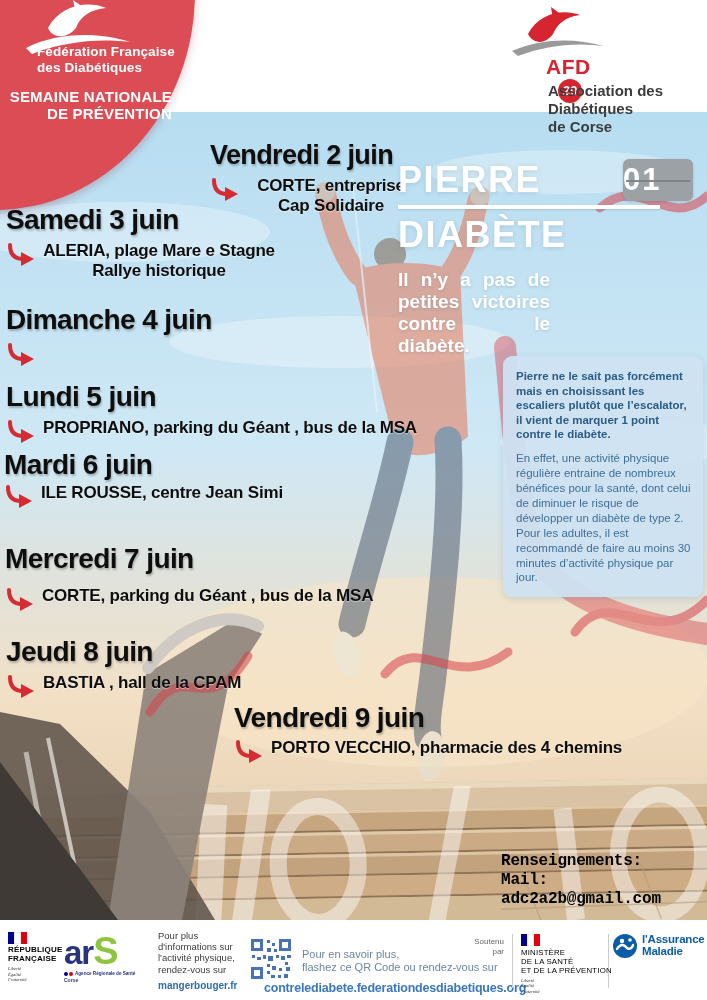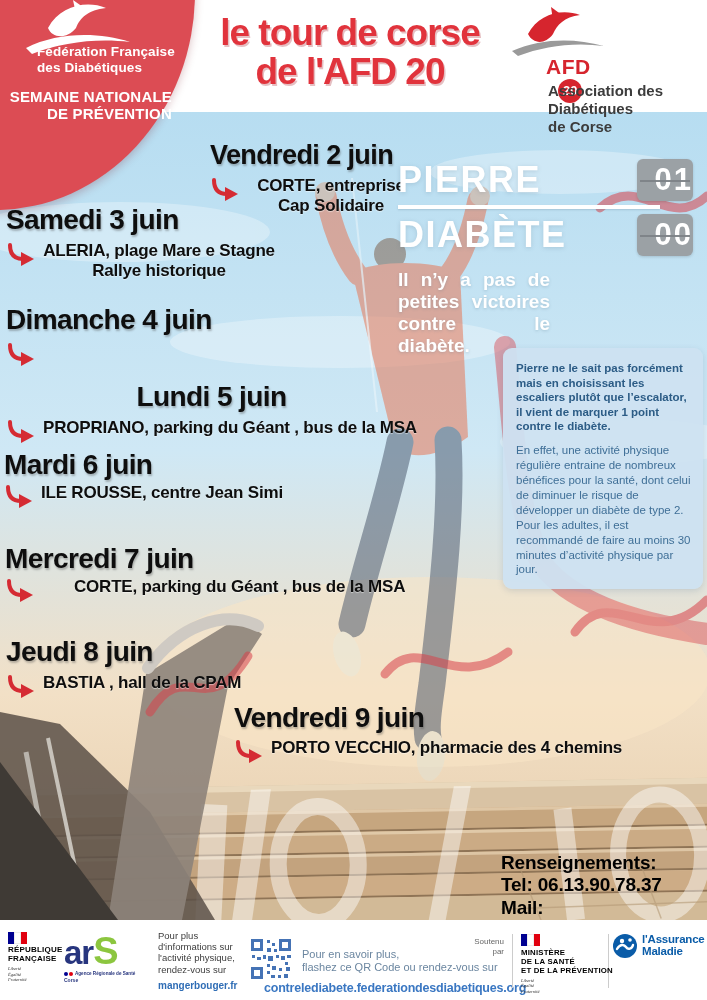--- a/index.html
+++ b/index.html
@@ -41,51 +41,51 @@
   .day{color:#0e0e0e;font-weight:bold;font-size:28px;letter-spacing:-.6px;
        text-shadow:1px 2px 2px rgba(70,70,70,.35);}
   .locrow{display:flex;align-items:flex-start;margin-top:5px;}
   .arrow{flex:0 0 auto;margin-right:7px;margin-top:1px;}
   .loc{color:#0e0e0e;font-weight:bold;font-size:17px;line-height:1.18;
        letter-spacing:-.2px;text-shadow:0 1px 1px rgba(255,255,255,.5);}
   .loc.center{text-align:center;}
   .e0{left:210px;top:140px;} .e0 .day{font-size:27px;}
   .e1{left:6px;top:204px;}
   .e2{left:6px;top:304px;}
-  .e3{left:6px;top:381px;text-align:center;}
+  .e3{left:6px;top:381px;}
   .e4{left:4px;top:449px;} .e4 .locrow{margin-top:2px;}
-  .e5{left:5px;top:543px;} .e5 .locrow{margin-top:2px;gap:32px;}
+  .e5{left:5px;top:543px;} .e5 .locrow{margin-top:11px;}
   .e6{left:6px;top:636px;}
   .e7{left:234px;top:702px;} .e7 .locrow{margin-top:4px;}
 
   
   .scoreboard{position:absolute;left:398px;top:158px;width:295px;color:#fff;}
   .score-row{display:flex;justify-content:space-between;align-items:center;height:44px;}
   .team{font-weight:bold;font-size:36px;letter-spacing:1.5px;
         text-shadow:0 1px 4px rgba(90,120,140,.25);}
-  .score-box{position:relative;width:56px;height:42px;border-radius:6px;background:#9ba1a5;
-        color:#fff;font-weight:bold;font-size:31px;text-align:right;line-height:42px;
+  .score-box{position:relative;width:70px;height:42px;border-radius:6px;background:#9ba1a5;
+        color:#fff;font-weight:bold;font-size:31px;text-align:left;line-height:42px;
         letter-spacing:2px;box-shadow:0 1px 3px rgba(0,0,0,.15);}
   .score-box::after{content:"";position:absolute;left:3px;right:3px;top:50%;height:2px;
         background:rgba(125,131,135,.95);}
   .score-divider{height:4px;background:#fff;margin:3px 0 4px 0;width:262px;
         box-shadow:0 1px 2px rgba(100,130,150,.3);}
   .tagline{margin-top:12px;width:152px;font-weight:bold;font-size:19px;line-height:1.16;
         text-align:justify;text-shadow:0 1px 3px rgba(90,120,140,.3);}
 
   
-  .infobox{position:absolute;left:503px;top:348px;width:176px;
+  .infobox{position:absolute;left:503px;top:356px;width:176px;
         background:rgba(205,225,241,.95);border-radius:9px;padding:13px 11px 12px 13px;
         box-shadow:0 2px 6px rgba(80,110,140,.2);}
   .info-lead{color:#2c5c86;font-weight:bold;font-size:11.5px;line-height:1.27;margin:0 0 9px 0;}
   .info-body{color:#3f6f97;font-size:11.5px;line-height:1.3;margin:0;}
 
   
   .contact{position:absolute;left:501px;top:852px;color:#000;font-weight:bold;
-        font-size:19px;line-height:1.18;letter-spacing:-.2px;}
+        font-size:16px;line-height:1.18;letter-spacing:-.2px;font-family:Liberation Mono, monospace;}
 
   
   .footer{position:absolute;left:0;top:920px;width:707px;height:80px;background:#fff;}
   .rf{position:absolute;left:8px;top:12px;width:56px;text-align:left;}
   .rf-name{font-weight:bold;font-size:8px;line-height:1.12;color:#000;letter-spacing:.2px;}
   .rf-motto{font-family:"Liberation Serif",serif;font-style:italic;font-size:4.5px;
         line-height:1.25;color:#333;margin-top:2px;}
   .flag{display:flex;width:19px;height:12px;margin-bottom:2px;}
   .flag span{flex:1;}
   .fb{background:#000091;} .fw{background:#fff;box-shadow:inset 0 0 0 .5px #ddd;} .fr{background:#e1000f;}
@@ -99,21 +99,21 @@
   .ars-region{color:#27357e;font-size:5px;font-weight:bold;margin-top:1px;}
   .mb{position:absolute;left:158px;top:10px;width:92px;color:#3d3d3d;font-size:9.5px;line-height:1.18;}
   .mb-link{margin-top:5px;color:#2f6db5;font-weight:bold;font-size:10px;}
   .qr{position:absolute;left:249px;top:17px;}
   .qrtxt{position:absolute;left:302px;top:28px;color:#6b86a0;font-size:11px;line-height:1.2;}
   .ctd-link{position:absolute;left:264px;top:61px;color:#3a77c2;font-weight:bold;font-size:12.5px;letter-spacing:-.2px;}
   .soutenu{position:absolute;left:458px;top:17px;width:46px;text-align:right;
         color:#666;font-size:8px;line-height:1.3;}
   .vsep{position:absolute;top:14px;width:1px;height:54px;background:#ccc;}
   .min{position:absolute;left:521px;top:14px;}
-  .min-name{font-weight:bold;font-size:7.8px;line-height:1.18;color:#000;letter-spacing:.2px;}
+  .min-name{font-weight:normal;font-size:7.8px;line-height:1.18;color:#000;letter-spacing:.2px;}
   .min-motto{font-family:"Liberation Serif",serif;font-style:italic;font-size:4.5px;
         line-height:1.25;color:#333;margin-top:2px;}
   .am{position:absolute;left:612px;top:13px;display:flex;align-items:flex-start;}
   .am-name{margin-left:4px;color:#0a5ca8;font-weight:bold;font-size:11.5px;line-height:1.05;letter-spacing:-.2px;}
 </style>
 </head>
 <body>
 
 <div class="poster">
 
@@ -208,24 +208,20 @@
   <svg class="ffd-bird" width="120" height="62" viewBox="0 0 120 62" xmlns="http://www.w3.org/2000/svg">
     <path d="M30,30 C42,8 68,2 88,10 C70,12 62,20 58,30 C48,42 34,40 30,30 Z" fill="#ffffff"></path>
     <path d="M55,2 L72,14 L58,16 Z" fill="#ffffff"></path>
     <path d="M8,50 C40,34 80,34 112,44 C80,40 44,44 14,56 Z" fill="#ffffff"></path>
   </svg>
   <div class="ffd-org pre">Fédération Française
 des Diabétiques</div>
   <div class="ffd-campaign pre">SEMAINE NATIONALE
 DE PRÉVENTION</div>
 
-  <div class="title">
-    <div>le tour de corse</div>
-    <div>de l'AFD 20</div>
-  </div>
 
   <div class="afd">
     <svg width="100" height="52" viewBox="0 0 100 52" style="position:absolute;left:0;top:0;" xmlns="http://www.w3.org/2000/svg">
       <path d="M20,28 C30,8 54,2 72,9 C56,11 49,19 45,28 C37,39 25,38 20,28 Z" fill="#d6252e"></path>
       <path d="M43,1 L58,12 L45,14 Z" fill="#d6252e"></path>
       <path d="M4,45 C34,32 66,32 96,40 C66,36 36,40 10,50 Z" fill="#9a9a9a"></path>
     </svg>
     <div class="afd-line">
       <span class="afd-acronym">AFD</span>
       <span class="afd-badge">20</span>
@@ -317,34 +313,32 @@
   </div>
 
   <div class="scoreboard">
     <div class="score-row">
       <span class="team">PIERRE</span>
       <span class="score-box">01</span>
     </div>
     <div class="score-divider"></div>
     <div class="score-row">
       <span class="team">DIABÈTE</span>
-      <span class="score-box">00</span>
     </div>
     <div class="tagline">Il n’y a pas de petites victoires contre le diabète.</div>
   </div>
 
   <div class="infobox">
     <p class="info-lead">Pierre ne le sait pas forcément mais en choisissant les escaliers plutôt que l’escalator, il vient de marquer 1 point contre le diabète.</p>
     <p class="info-body pre">En effet, une activité physique régulière entraine de nombreux bénéfices pour la santé, dont celui de diminuer le risque de développer un diabète de type 2.
 Pour les adultes, il est recommandé de faire au moins 30 minutes d’activité physique par jour.</p>
   </div>
 
   <div class="contact">
     <div>Renseignements:</div>
-    <div>Tel: 06.13.90.78.37</div>
     <div>Mail: adc2a2b@gmail.com</div>
   </div>
 
   <div class="footer">
 
     <div class="rf">
       <div class="flag">
           <span class="fb"></span>
           <span class="fw"></span>
           <span class="fr"></span>

